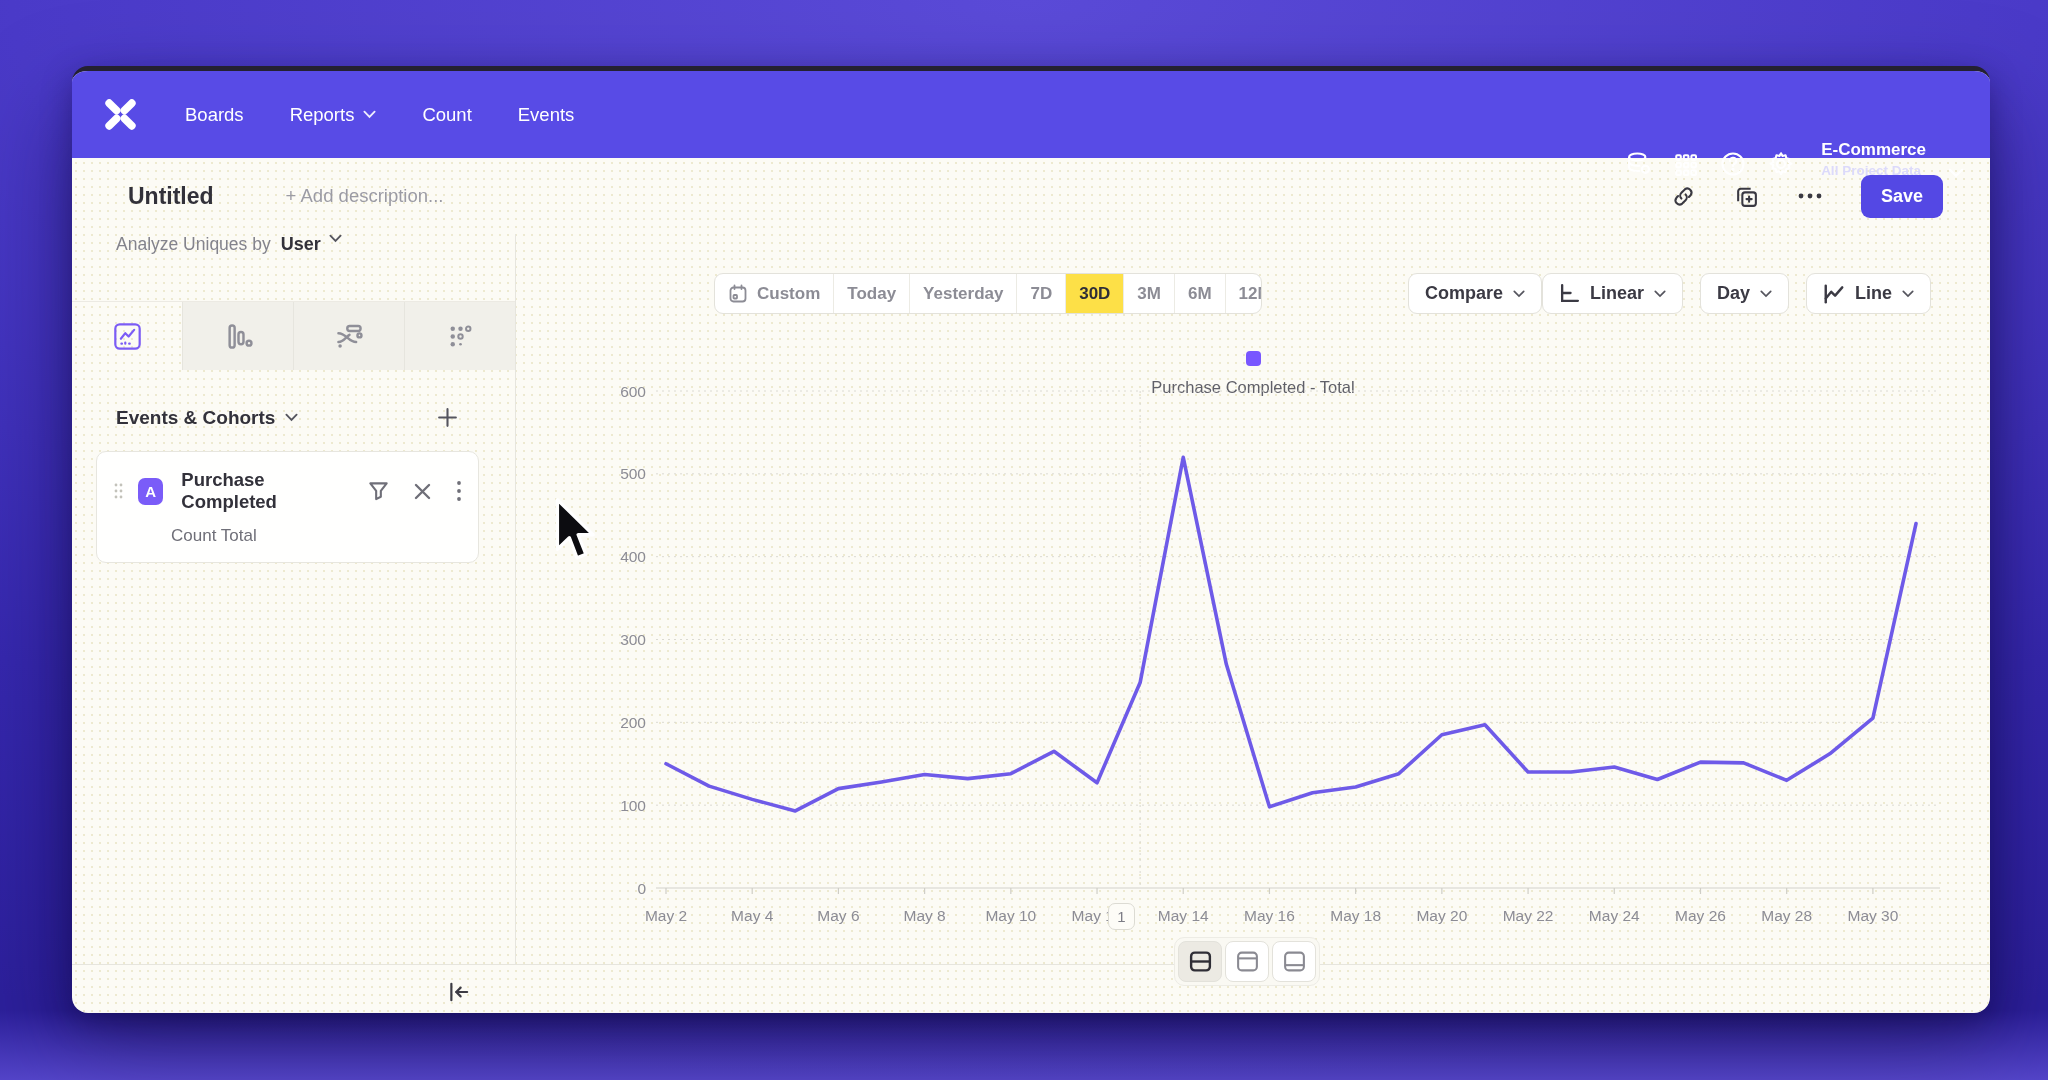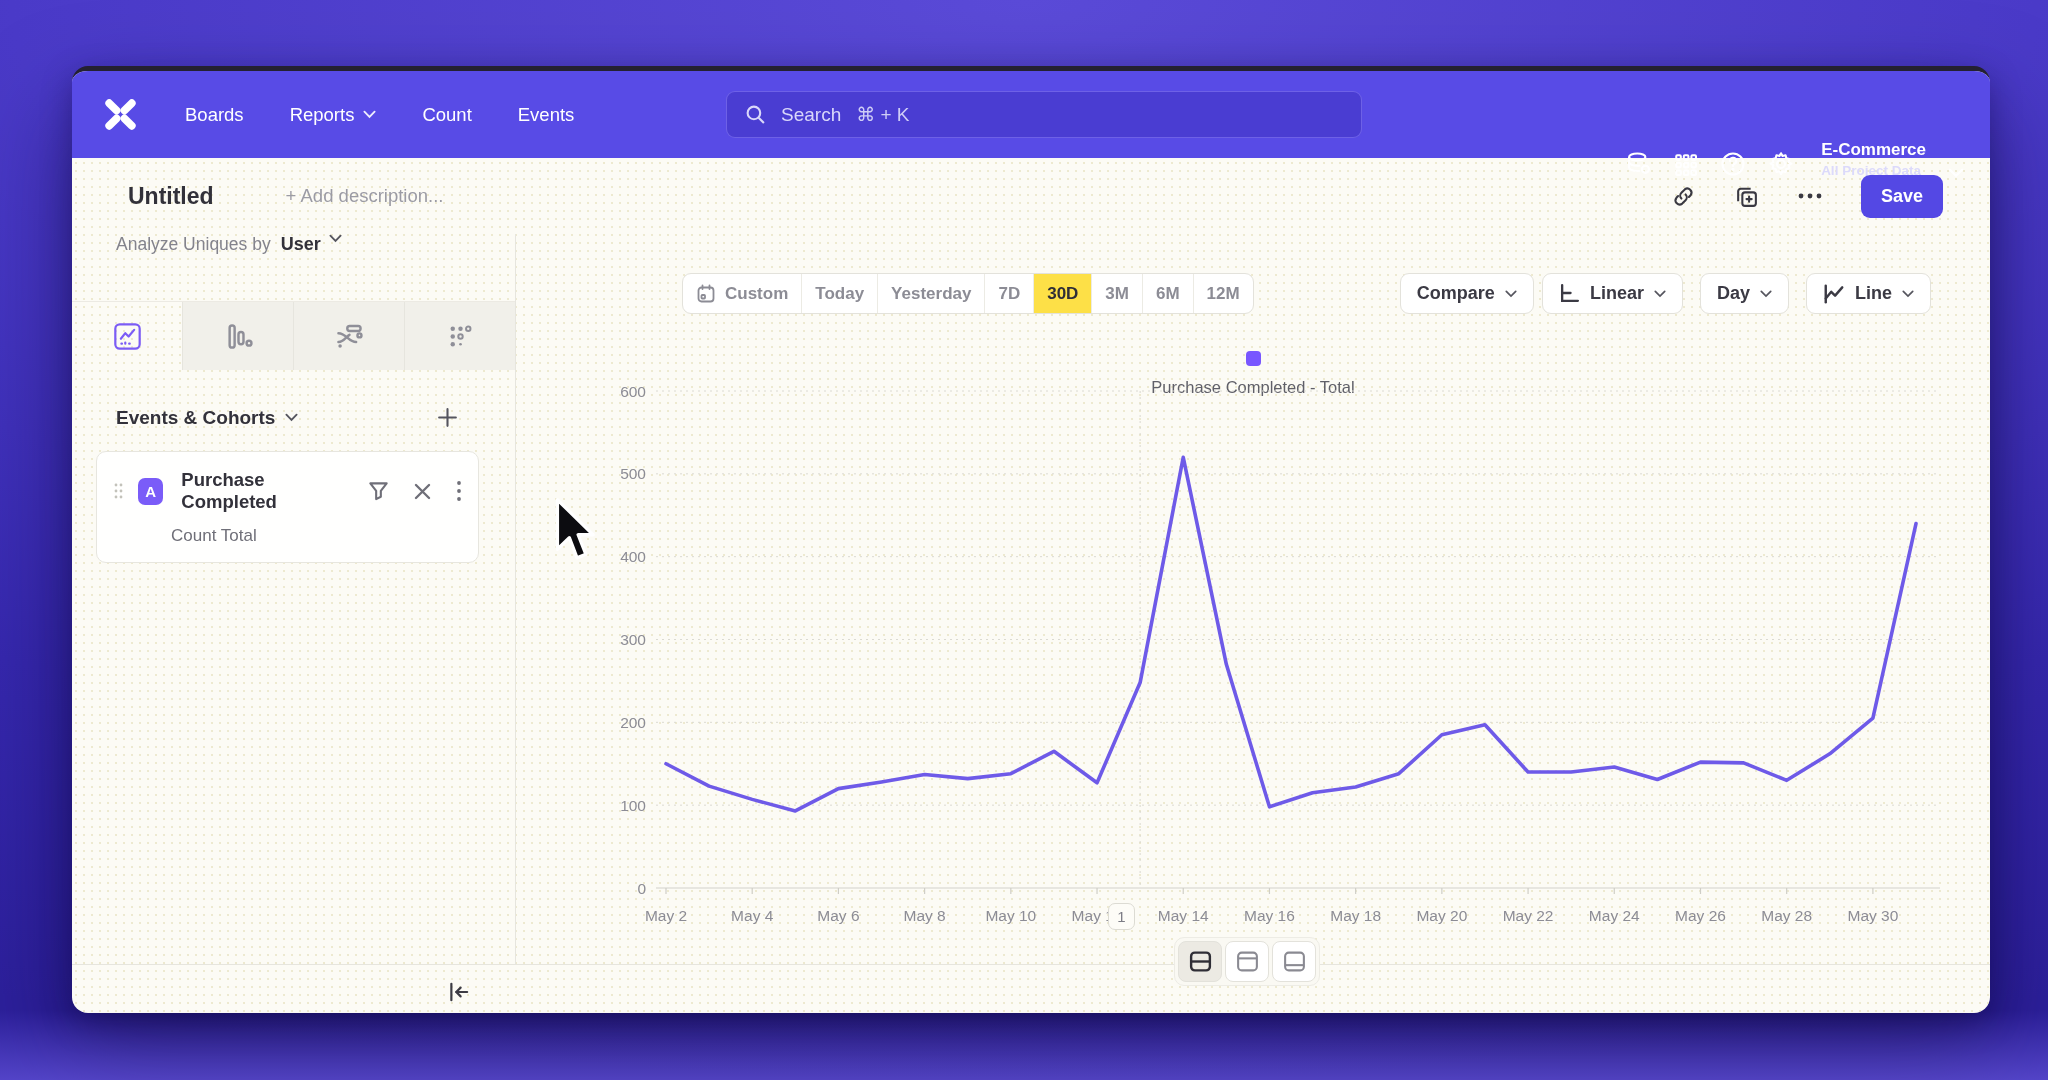--- a/index.html
+++ b/index.html
@@ -72,21 +72,21 @@
   .card-icons{ margin-left:auto; display:flex; align-items:center; gap:24px; color:#6f6f78; }
   .card-row2{ margin-left:58px; margin-top:13px; font-size:17px; color:#6f6f78; }
   .side-sections{ margin-top:8px; }
   .side-section{ height:94px; display:flex; align-items:center; padding:0 56px 0 44px; }
   .side-section-label{ font-size:18px; font-weight:600; color:#83838c; }
   .collapse-btn{ position:absolute; left:375px; top:909px; color:#3c3b44; display:flex; }
 
   
   .main{ position:absolute; left:444px; top:163px; right:0; bottom:49px; }
   .toolbar{ position:absolute; top:39px; left:0; right:0; height:41px; display:flex; align-items:center; padding-left:166px; padding-right:59px; }
-  .ranges{ display:flex; align-items:stretch; height:41px; background:#fff; border:1px solid #e3e2db; border-radius:9px; overflow:hidden; }
+  .ranges{ display:flex; align-items:stretch; height:41px; background:#fff; border:1px solid #e3e2db; border-radius:9px; overflow:hidden;margin-left:32px; }
   .range{ display:flex; align-items:center; gap:9px; padding:0 13px; font-size:17px; font-weight:600; color:#8c8c95; border-right:1px solid #ecebe4; white-space:nowrap; }
   .range:last-child{ border-right:none; }
   .range.selected{ background:#fde047; color:#2f2e37; font-weight:700; }
   .btn{ display:flex; align-items:center; gap:10px; background:#fff; border:1px solid #e3e2db; border-radius:9px; height:41px; padding:0 16px; font-size:18px; font-weight:700; color:#3b3a44; white-space:nowrap; }
   .compare{ margin-left:146px; }
   .right-controls{ margin-left:auto; display:flex; gap:17px; }
   .chev{ color:#55555e; display:flex; }
 
   .legend{ position:absolute; top:117px; left:0; right:0; display:flex; justify-content:center; align-items:center; gap:12px; font-size:16.5px; color:#606069;flex-direction:column; }
   .legend-swatch{ width:15px; height:15px; border-radius:4px; }
@@ -127,30 +127,20 @@
           </svg>
         </div>
         <div class="nav-item">
           <span>Count</span>
         </div>
         <div class="nav-item">
           <span>Events</span>
         </div>
       </div>
 
-    <div class="search">
-      <span style="display:flex;">
-        <svg width="21" height="21" viewBox="0 0 20 20" fill="none" stroke="#d9d7fa" stroke-width="2">
-          <circle cx="8.5" cy="8.5" r="6"></circle>
-            <path d="M13 13 L18 18"></path>
-        </svg>
-      </span>
-      <span>Search</span>
-      <span class="shortcut">⌘ + K</span>
-    </div>
 
     <div class="nav-right">
       <span class="nav-icon">
         <svg width="28" height="28" viewBox="0 0 24 24" fill="none" stroke="#fff" stroke-width="1.8">
           <ellipse cx="10.5" cy="6" rx="7" ry="3"></ellipse>
           <path d="M3.5 6 V15 c0 1.7 3.1 3 7 3 .8 0 1.6-.06 2.3-.16"></path>
           <path d="M3.5 10.5 c0 1.7 3.1 3 7 3 .9 0 1.8-.07 2.6-.2"></path>
           <circle cx="17.5" cy="16.5" r="3"></circle>
           <path d="M17.5 12.7 v1 M17.5 19.3 v1 M13.7 16.5 h1 M20.3 16.5 h1 M14.9 13.9 l.7.7 M19.4 18.4 l.7.7 M20.1 13.9 l-.7.7 M15.6 18.4 l-.7.7"></path>
         </svg>

